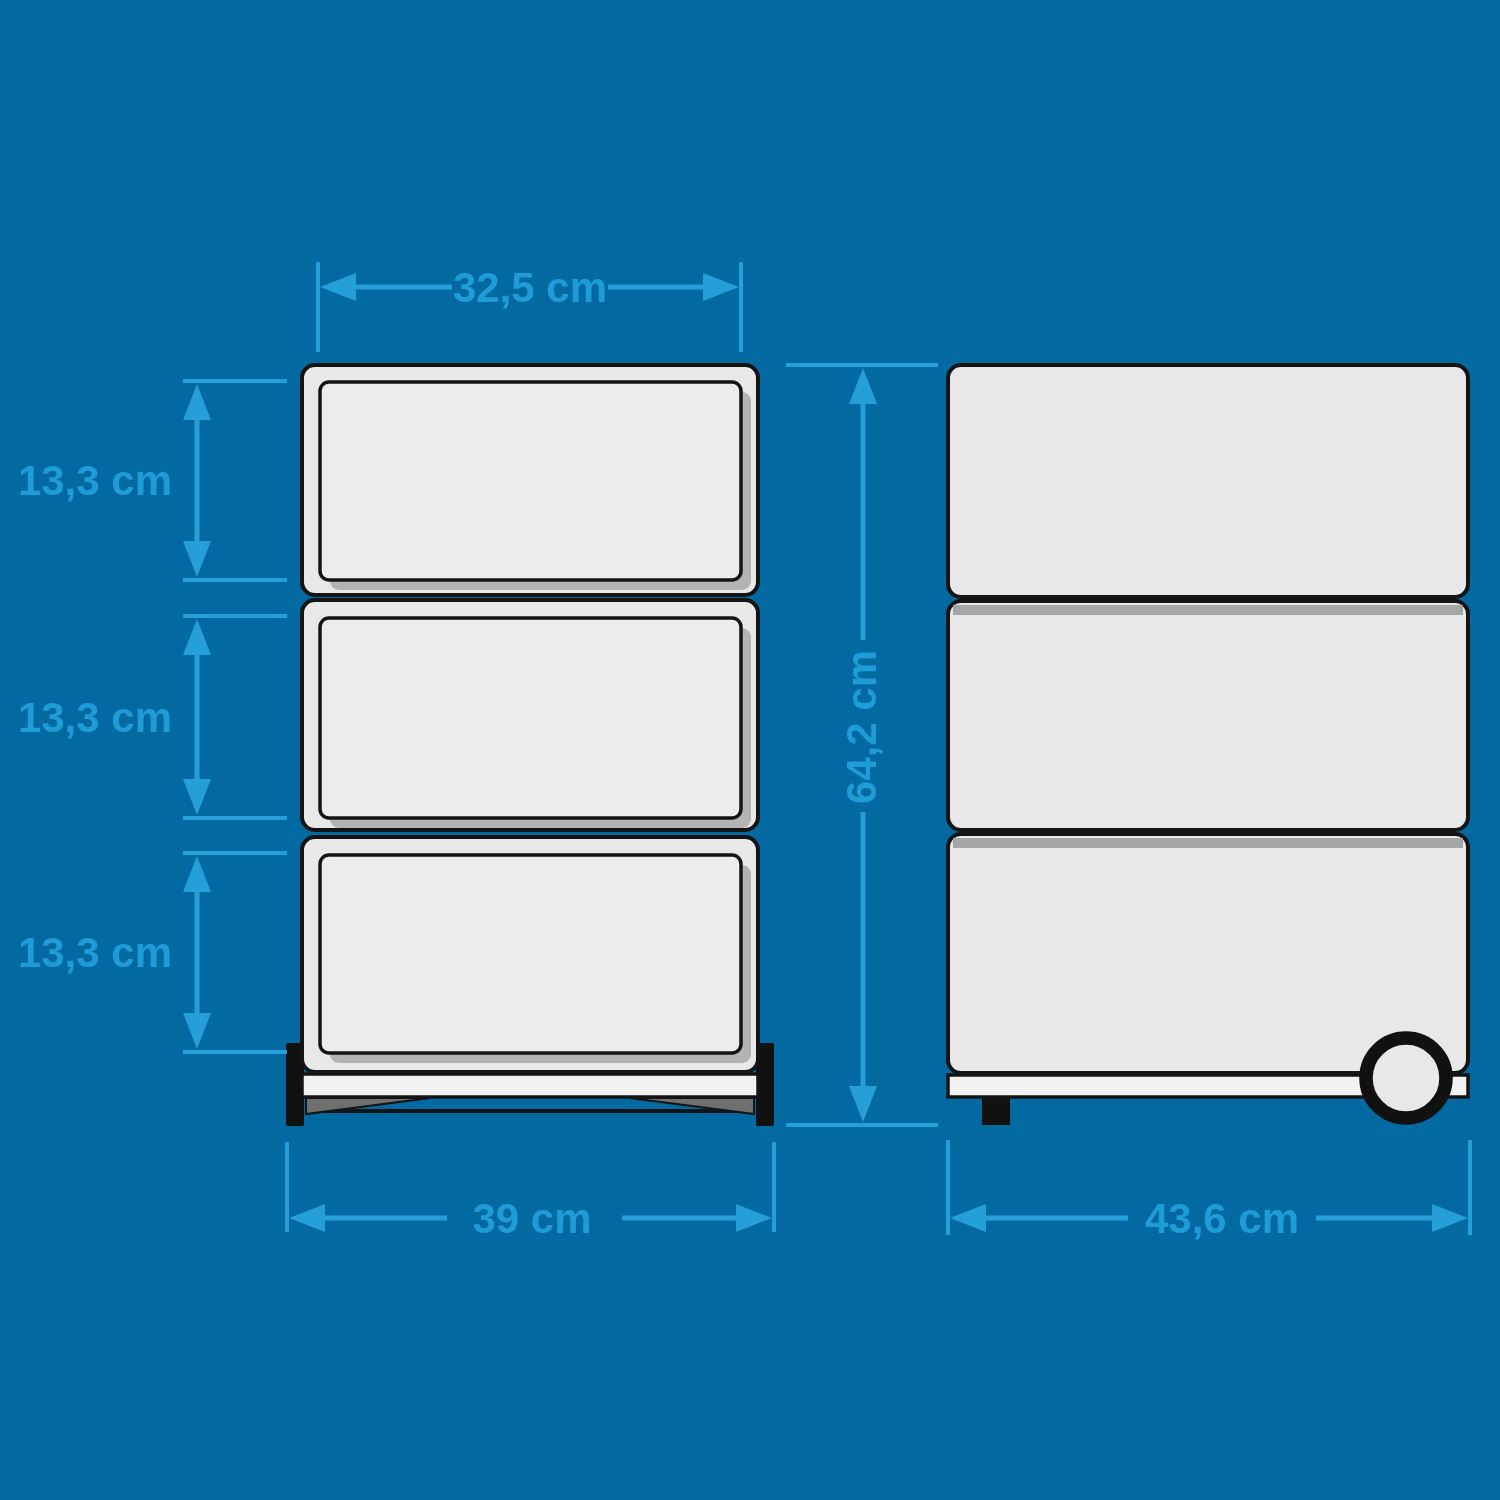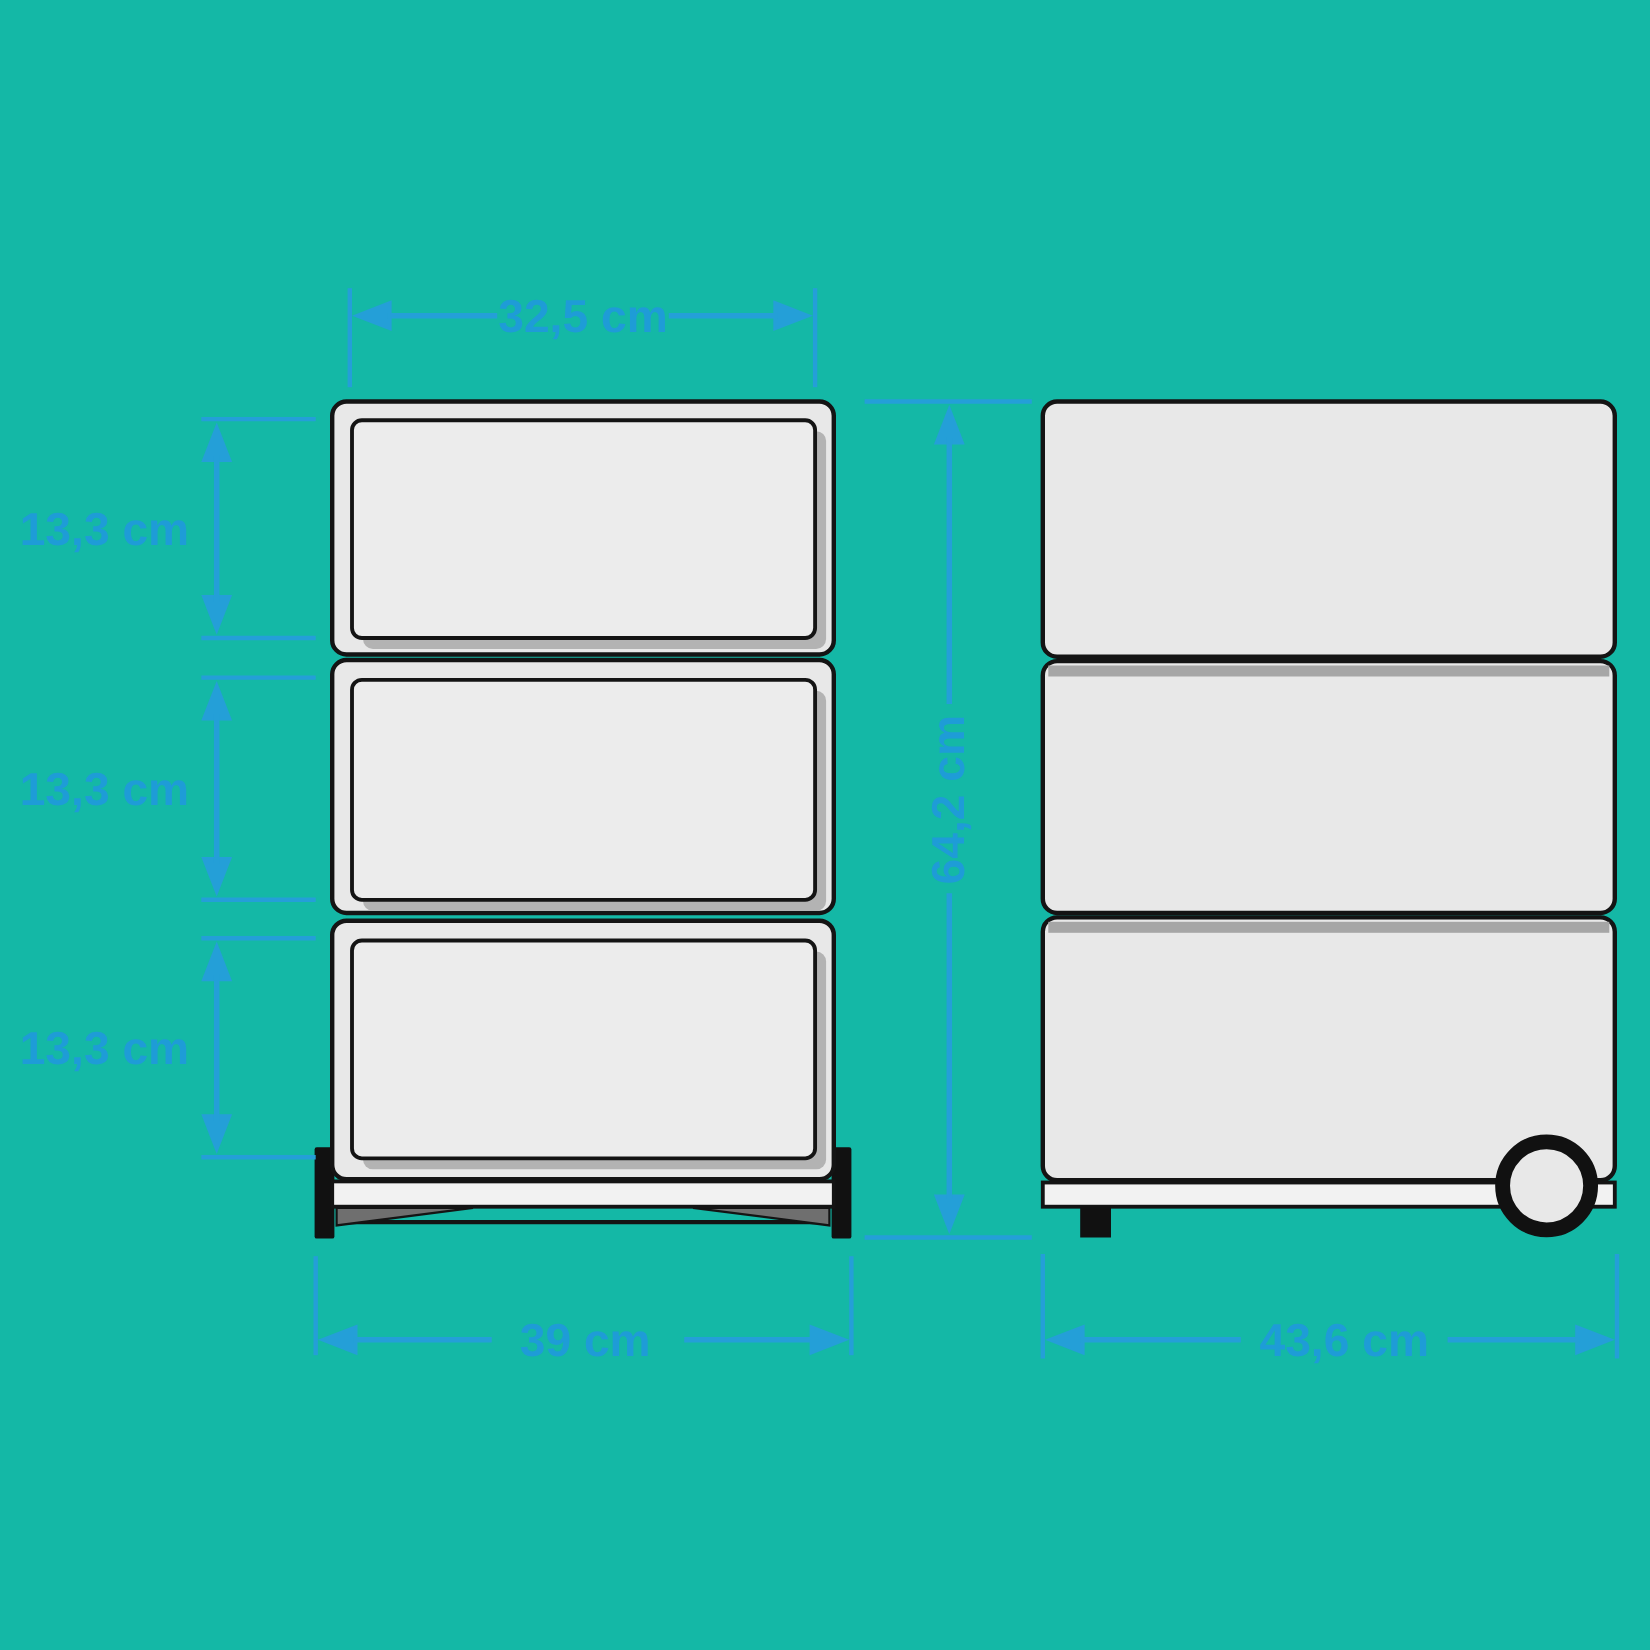--- a/index.html
+++ b/index.html
@@ -4,21 +4,21 @@
 <style>
   html, body {
     margin: 0;
     padding: 0;
     background: #ffffff;
   }
   .stage {
     position: relative;
     width: 1500px;
     height: 1500px;
-    background: #14b8a6;
+    background: #0369a1;
     overflow: hidden;
   }
   svg { display: block; }
 
   
   .body-stroke   { stroke: #141414; stroke-width: 4;   fill: #e8e8e8; }
   .drawer-front  { stroke: #141414; stroke-width: 3.5; fill: #ececec; }
   .drawer-shadow { fill: #b3b3b3; }
   .plinth        { stroke: #141414; stroke-width: 3.5; fill: #f2f2f2; }
   .strip         { fill: #a6a6a6; }

